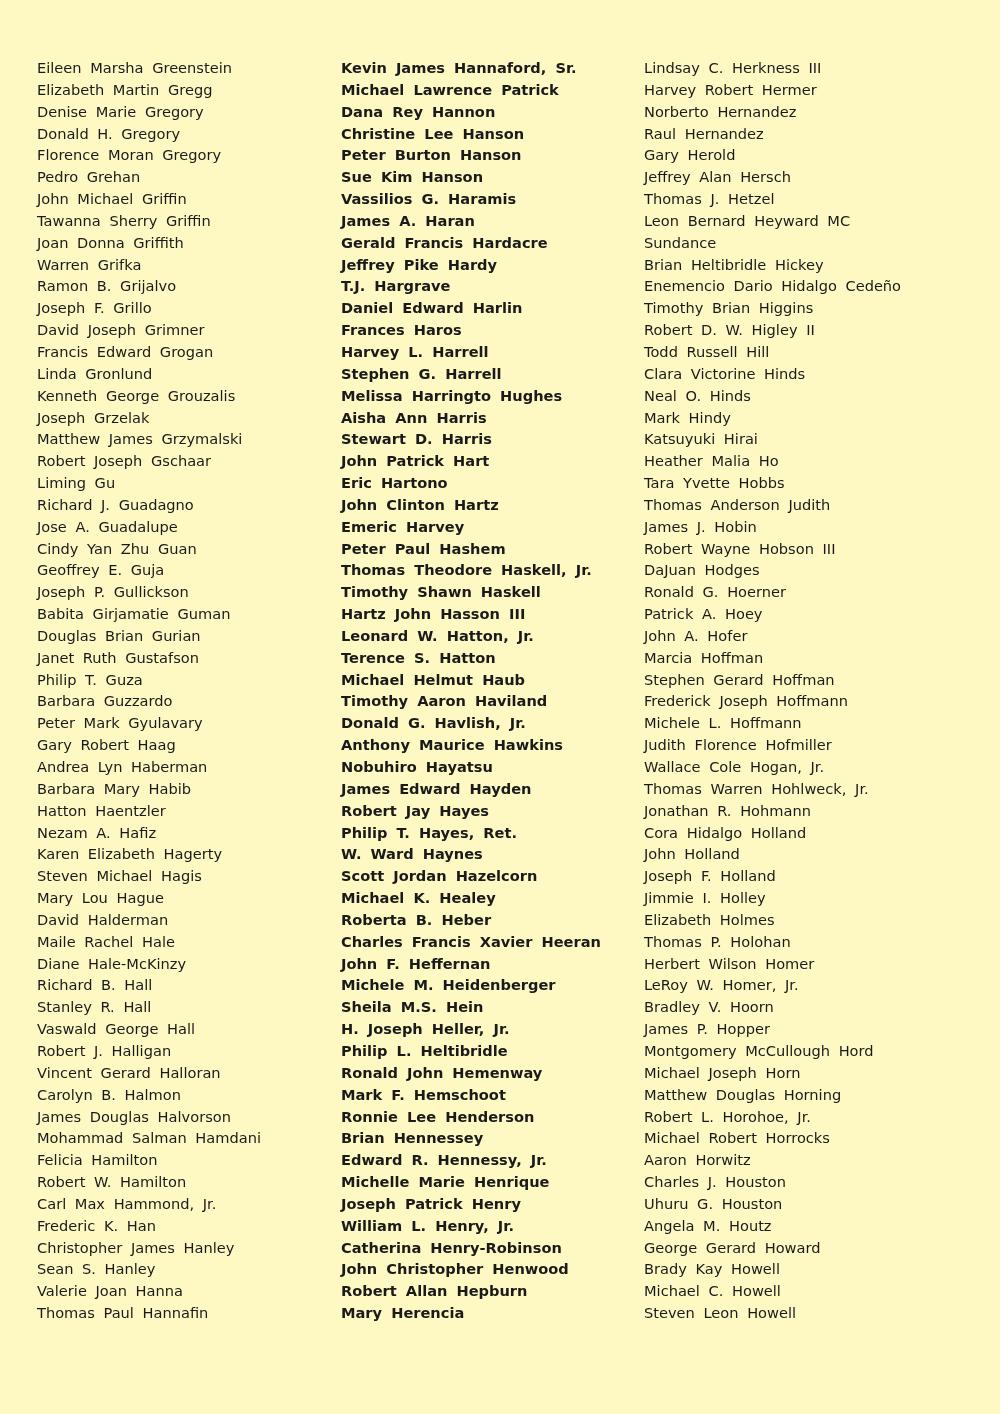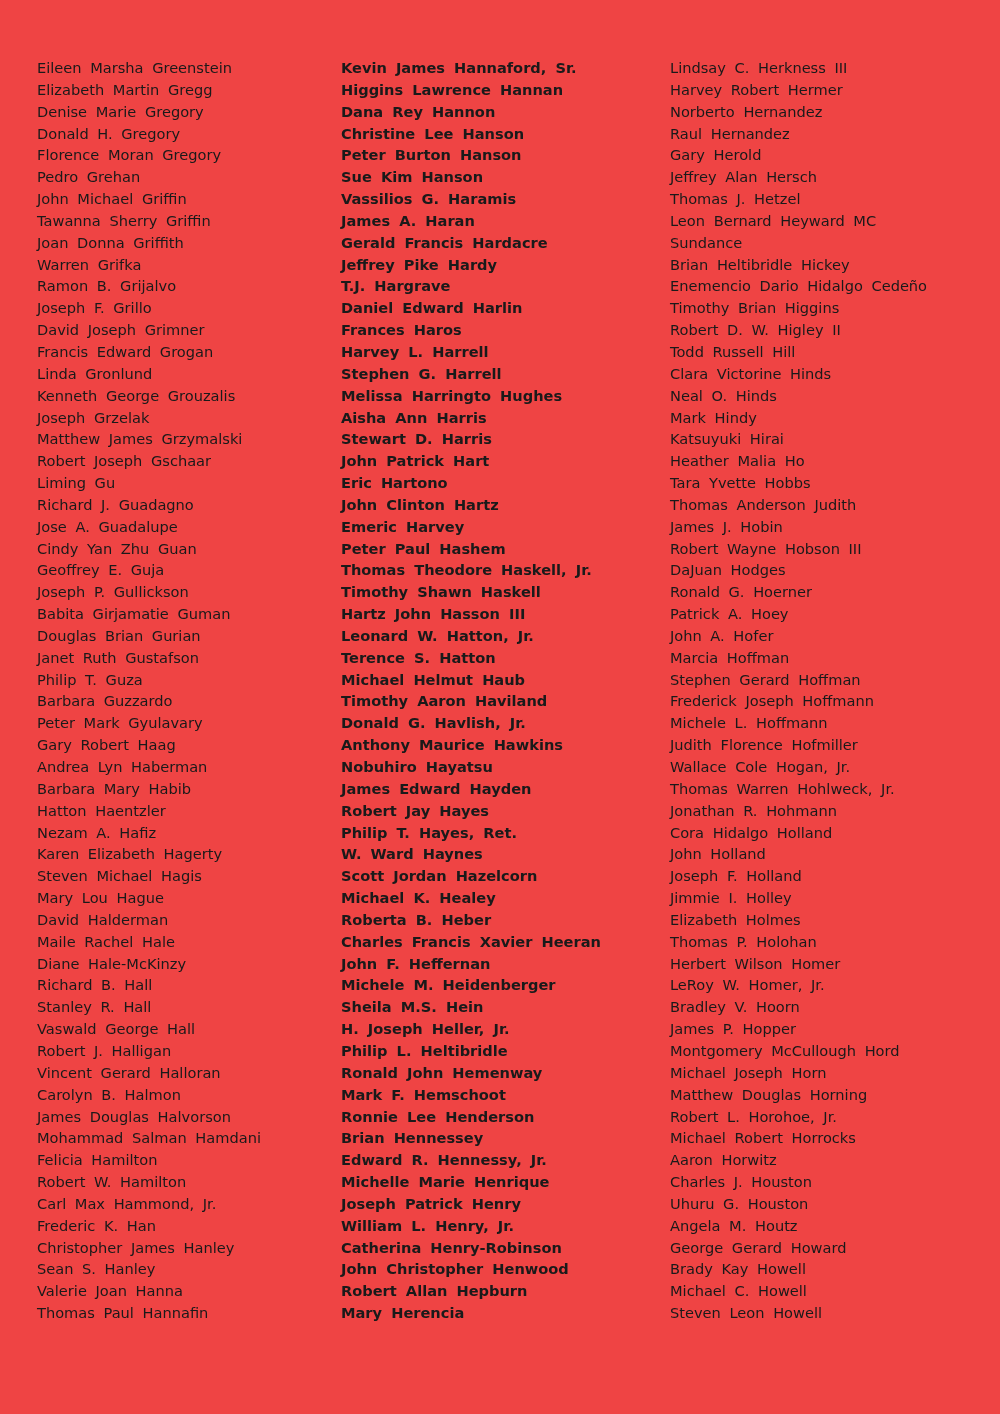--- a/index.html
+++ b/index.html
@@ -4,37 +4,37 @@
 <style>
   html, body {
     margin: 0;
     padding: 0;
     background: #ffffff;
   }
   .page {
     position: relative;
     width: 1000px;
     height: 1414px;
-    background: #ef4444;
+    background: #fef9c3;
     overflow: hidden;
     font-family: "DejaVu Sans", "Liberation Sans", sans-serif;
   }
   .name-col {
     position: absolute;
     top: 57px;
     font-size: 14.6px;
     line-height: 21.85px;
     color: #1a1a1a;
     word-spacing: 4px;
     white-space: nowrap;
     letter-spacing: 0px;
   }
   .col-1 { left: 37px; }
   .col-2 { left: 341px; font-weight: bold; }
-  .col-3 { left: 670px; }
+  .col-3 { left: 644px; }
   .name-line {
     height: 21.85px;
   }
 </style>
 </head>
 <body>
 
 <div class="page">
   <div class="name-col col-1">
       <div class="name-line">Eileen Marsha Greenstein</div>
@@ -91,21 +91,21 @@
       <div class="name-line">Robert W. Hamilton</div>
       <div class="name-line">Carl Max Hammond, Jr.</div>
       <div class="name-line">Frederic K. Han</div>
       <div class="name-line">Christopher James Hanley</div>
       <div class="name-line">Sean S. Hanley</div>
       <div class="name-line">Valerie Joan Hanna</div>
       <div class="name-line">Thomas Paul Hannafin</div>
     </div>
   <div class="name-col col-2">
       <div class="name-line">Kevin James Hannaford, Sr.</div>
-      <div class="name-line">Higgins Lawrence Hannan</div>
+      <div class="name-line">Michael Lawrence Patrick</div>
       <div class="name-line">Dana Rey Hannon</div>
       <div class="name-line">Christine Lee Hanson</div>
       <div class="name-line">Peter Burton Hanson</div>
       <div class="name-line">Sue Kim Hanson</div>
       <div class="name-line">Vassilios G. Haramis</div>
       <div class="name-line">James A. Haran</div>
       <div class="name-line">Gerald Francis Hardacre</div>
       <div class="name-line">Jeffrey Pike Hardy</div>
       <div class="name-line">T.J. Hargrave</div>
       <div class="name-line">Daniel Edward Harlin</div>

